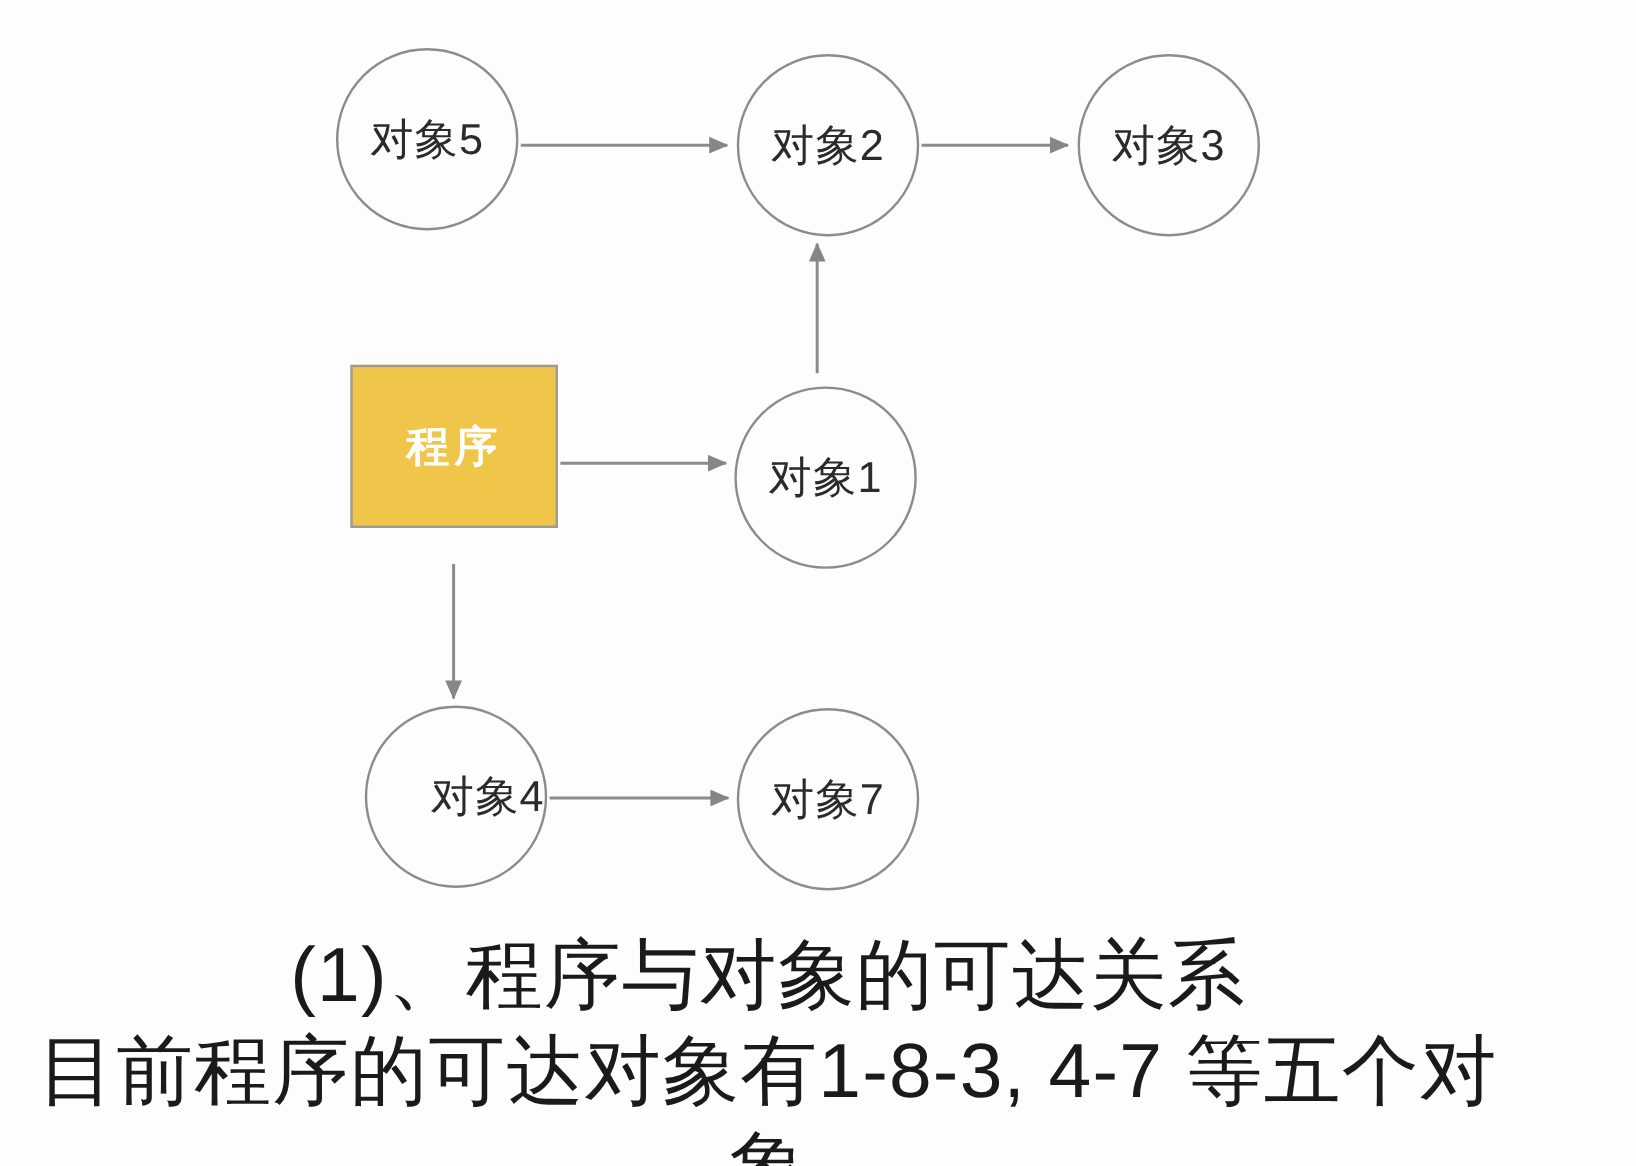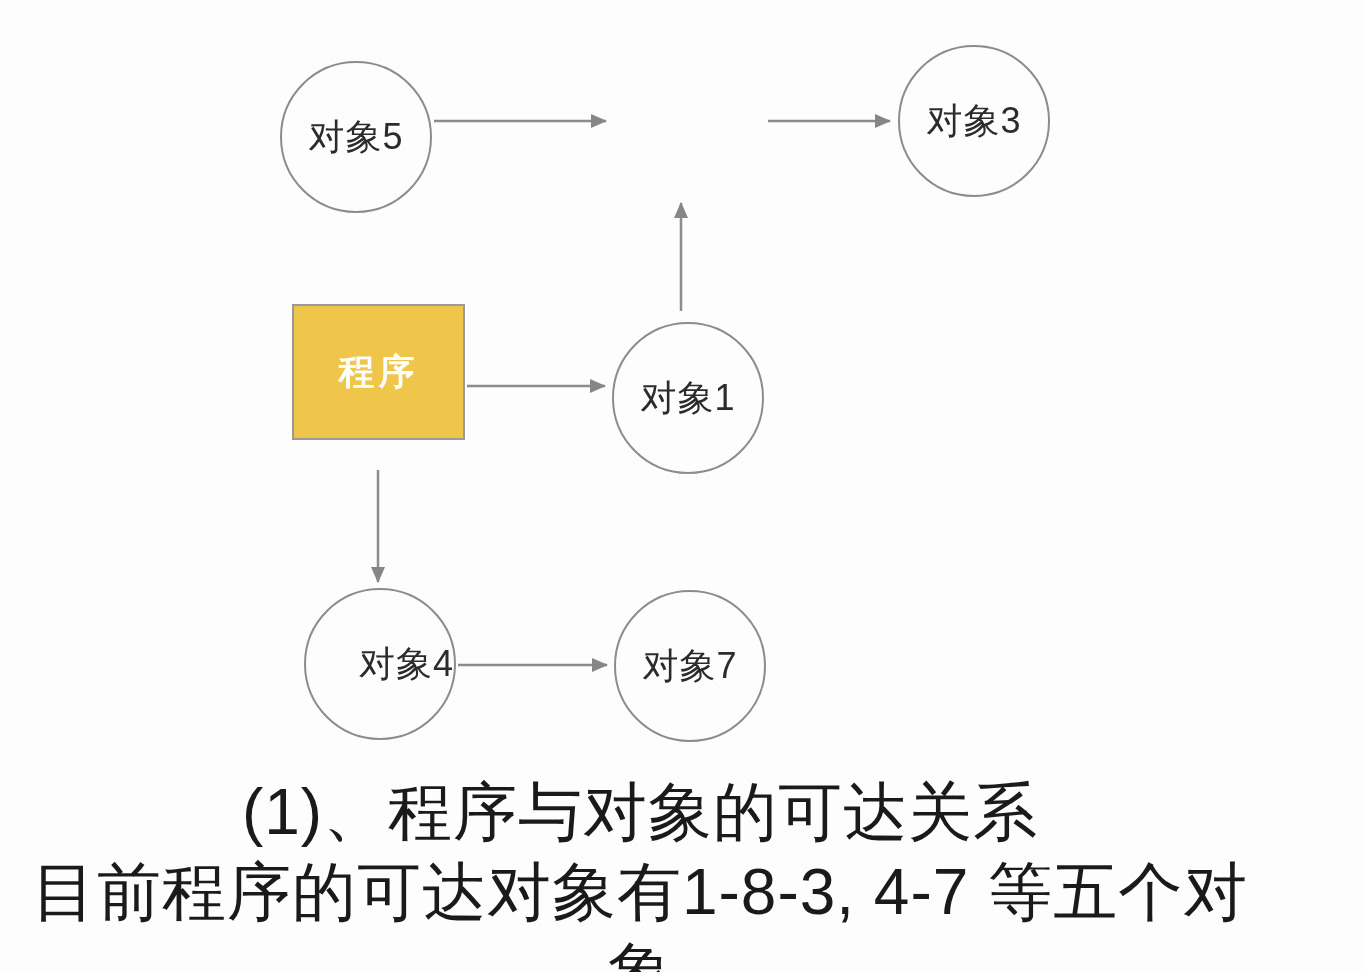--- a/index.html
+++ b/index.html
@@ -45,21 +45,21 @@
     background: #fdfdfd;
   }
   .node.rect {
     width: 173px;
     height: 136px;
     border: 2.5px solid #9a9a9a;
     color: #ffffff;
     font-weight: bold;
     letter-spacing: 4px;
   }
-  .n-obj5 { left: 280px; top: 61px; }
+  .n-obj5 { left: 280px; top: 40px; }
   .n-obj2 { left: 614px; top: 45px; }
   .n-obj3 { left: 898px; top: 45px; }
   .n-program { left: 292px; top: 304px; }
   .n-obj1 { left: 612px; top: 322px; }
   .n-obj6 { left: 901px; top: 311px; }
   .n-obj4 { left: 304px; top: 588px; justify-content: flex-end; }
   .n-obj7 { left: 614px; top: 590px; }
   .caption {
     position: absolute;
     left: 0;
@@ -87,20 +87,23 @@
     <line x1="768" y1="121" x2="890" y2="121" marker-end="url(#arrow)"></line>
     <line x1="681" y1="311" x2="681" y2="203" marker-end="url(#arrow)"></line>
     <line x1="467" y1="386" x2="605" y2="386" marker-end="url(#arrow)"></line>
     <line x1="378" y1="470" x2="378" y2="582" marker-end="url(#arrow)"></line>
     <line x1="458" y1="665" x2="607" y2="665" marker-end="url(#arrow)"></line>
   </svg>
 
   <div class="node circle n-obj5">
     <span>对象5</span>
   </div>
+  <div class="node circle n-obj2">
+    <span>对象2</span>
+  </div>
   <div class="node circle n-obj3">
     <span>对象3</span>
   </div>
 
   <div class="node rect n-program" style="background-color: rgb(240, 198, 74);">
     <span>程序</span>
   </div>
   <div class="node circle n-obj1">
     <span>对象1</span>
   </div>

